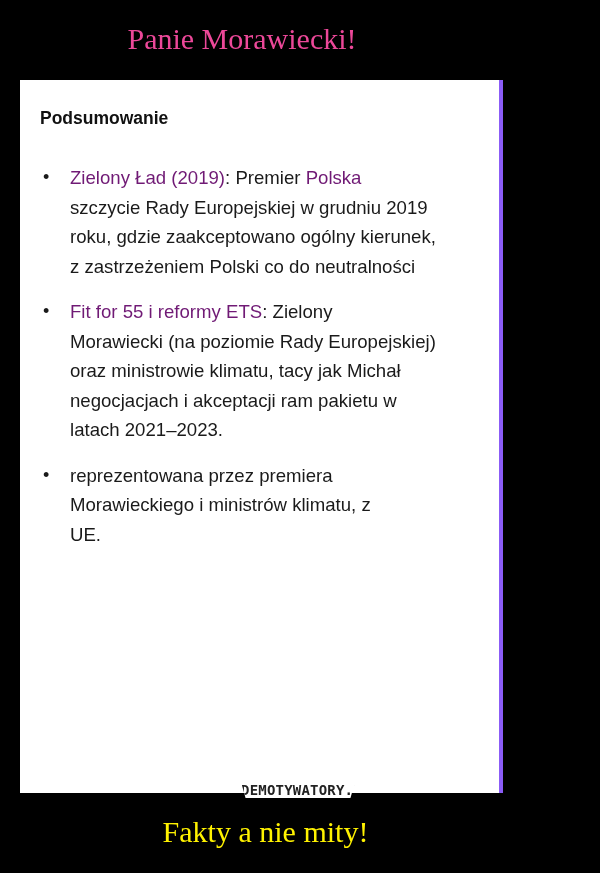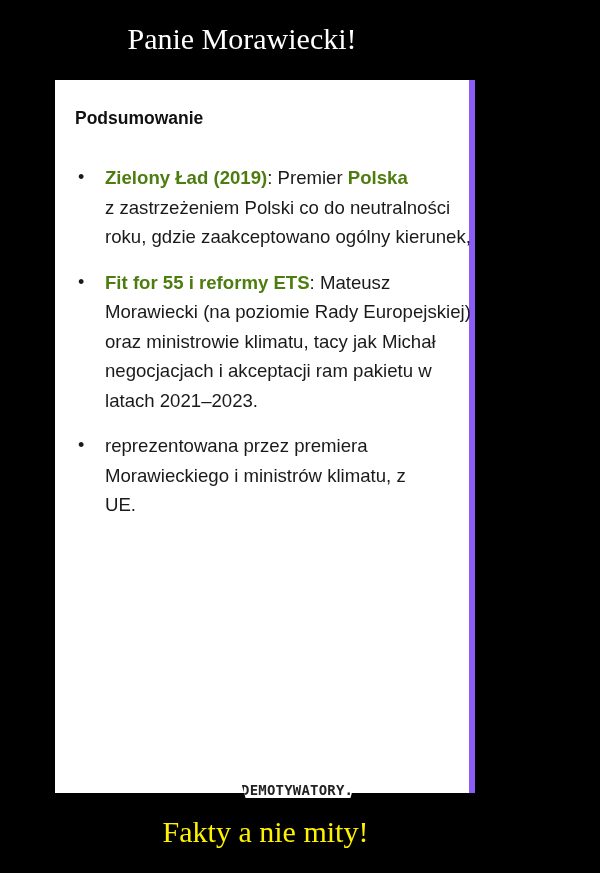--- a/index.html
+++ b/index.html
@@ -1,38 +1,38 @@
 <!DOCTYPE html>
 <html><head>
 <meta charset="utf-8">
 <style>
   html, body { margin:0; padding:0; }
   body {
     width:600px; height:873px; background:#000; position:relative; overflow:hidden;
   }
   .top-title {
     position:absolute; left:0; top:22px; width:484px; text-align:center;
-    font-family:"Liberation Serif","DejaVu Serif",serif; font-size:30px; color:#ffffff;
+    font-family:"Liberation Serif","DejaVu Serif",serif; font-size:30px; color:#ec4899;
   }
   .card {
-    position:absolute; left:20px; top:80px; width:420px; height:713px;
-    background:#fff; border-right:6px solid #8b5cf6; box-sizing:border-box;margin-left:35px;
+    position:absolute; left:20px; top:80px; width:483px; height:713px;
+    background:#fff; border-right:4px solid #8b5cf6; box-sizing:border-box;
   }
   .card-heading {
     position:absolute; left:20px; top:28px;
     font-family:"Liberation Sans","DejaVu Sans",sans-serif; font-weight:bold;
     font-size:17.5px; color:#111;
   }
   .list { position:absolute; left:23px; top:83px; width:530px; margin:0; padding:0; list-style:none; }
   .item { position:relative; padding-left:27px; margin-bottom:16px;
     font-family:"Liberation Sans","DejaVu Sans",sans-serif; font-size:18.6px;
     line-height:29.5px; color:#1a1a1a; }
   .bullet { position:absolute; left:0; top:0; font-size:18px; }
   .line { display:block; white-space:nowrap; }
-  b { font-weight:bold; color:#4d7c0f; }
+  b { font-weight:normal; color:#701a75; }
   .watermark {
     position:absolute; left:241px; top:782px; width:114px; height:16px;
     background:#fff; clip-path:polygon(0 0,100% 0,96% 100%,4% 100%);
     font-family:"DejaVu Sans Mono","Liberation Mono",monospace; font-weight:bold;
     font-size:14px; letter-spacing:0.2px; line-height:16px; color:#222;
   }
   .bottom-title {
     position:absolute; left:0; top:815px; width:531px; text-align:center;
     font-family:"Liberation Serif","DejaVu Serif",serif; font-size:30px; color:#fff200;
   }
@@ -41,26 +41,27 @@
 <body>
 
 <div class="top-title">Panie Morawiecki!</div>
 
 <div class="card">
   <div class="card-heading">Podsumowanie</div>
   <ul class="list" id="list">
       <li class="item">
         <span class="bullet">•</span>
         <span class="line"><b>Zielony Ład (2019)</b><span>: Premier </span><b>Polska</b></span>
+        <span class="line"><span>szczycie Rady Europejskiej w grudniu 2019</span></span>
+        <span class="line"><span>roku, gdzie zaakceptowano ogólny kierunek,</span></span>
         <span class="line"><span>z zastrzeżeniem Polski co do neutralności</span></span>
-        <span class="line"><span>roku, gdzie zaakceptowano ogólny kierunek,</span></span>
       </li>
       <li class="item">
         <span class="bullet">•</span>
-        <span class="line"><b>Fit for 55 i reformy ETS</b><span>: Mateusz</span></span>
+        <span class="line"><b>Fit for 55 i reformy ETS</b><span>: Zielony</span></span>
         <span class="line"><span>Morawiecki (na poziomie Rady Europejskiej)</span></span>
         <span class="line"><span>oraz ministrowie klimatu, tacy jak Michał</span></span>
         <span class="line"><span>negocjacjach i akceptacji ram pakietu w</span></span>
         <span class="line"><span>latach 2021–2023.</span></span>
       </li>
       <li class="item">
         <span class="bullet">•</span>
         <span class="line"><span>reprezentowana przez premiera</span></span>
         <span class="line"><span>Morawieckiego i ministrów klimatu, z</span></span>
         <span class="line"><span>UE.</span></span>

